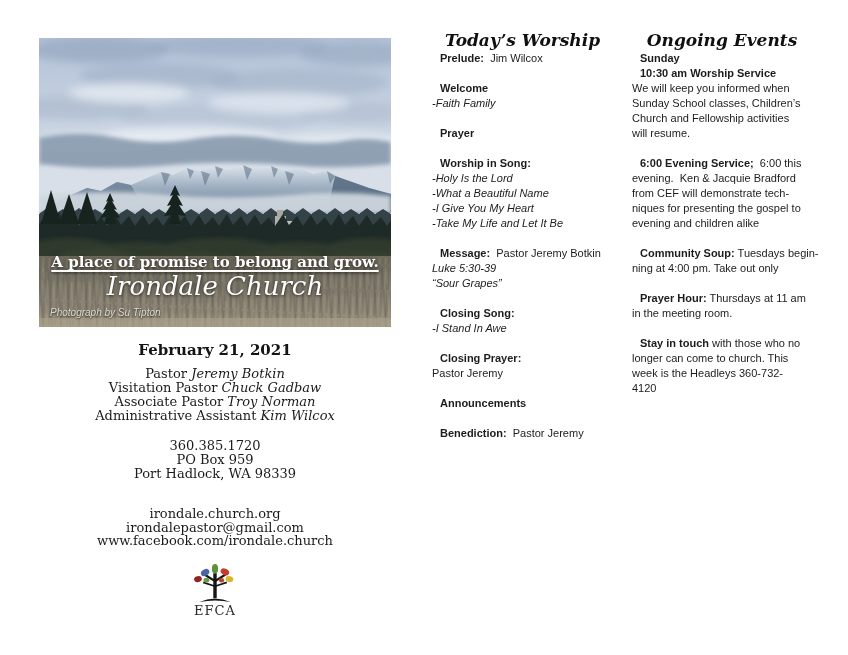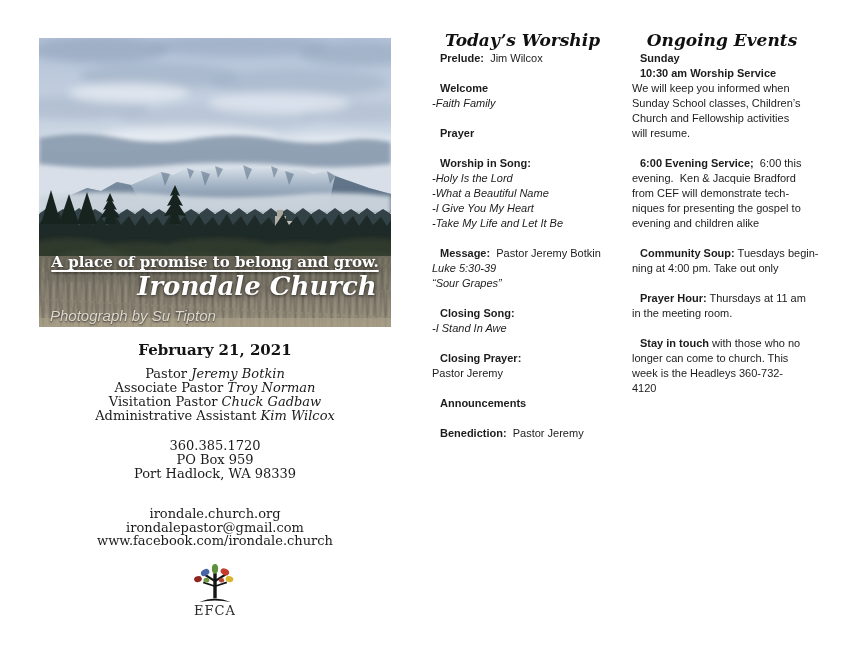--- a/index.html
+++ b/index.html
@@ -11,23 +11,23 @@
   
   #photo{left:39px;top:38px;width:352px;height:289px;}
   #photo svg{display:block;}
 
   
   .cover-tagline{left:39px;top:253px;width:352px;text-align:center;
     font-family:"DejaVu Serif",serif;font-weight:700;font-size:15px;line-height:19px;color:#fdfdfd;
     text-decoration:underline;text-decoration-thickness:1.5px;text-underline-offset:3px;
     text-shadow:0 1px 3px rgba(0,0,0,.6),0 0 8px rgba(0,0,0,.3);white-space:nowrap;}
   .cover-title{left:39px;top:270px;width:352px;text-align:center;
-    font-family:"DejaVu Serif",serif;font-weight:700;font-style:italic;font-size:26px;line-height:32px;
-    color:#ffffff;text-shadow:0 1px 3px rgba(0,0,0,.6),0 0 10px rgba(0,0,0,.3);white-space:nowrap;padding-left:42px;}
-  .photo-credit{left:50px;top:307px;font-style:italic;font-size:15px;color:#ddd9d0;
+    font-family:"DejaVu Serif",serif;font-weight:400;font-style:italic;font-size:26px;line-height:32px;
+    color:#ffffff;text-shadow:0 1px 3px rgba(0,0,0,.6),0 0 10px rgba(0,0,0,.3);white-space:nowrap;}
+  .photo-credit{left:50px;top:307px;font-style:italic;font-size:10px;color:#ddd9d0;
     text-shadow:0 1px 2px rgba(0,0,0,.7);}
 
   
   .date-line{left:39px;top:341px;width:352px;text-align:center;
     font-family:"DejaVu Serif",serif;font-weight:700;font-size:15px;color:#141414;}
   .serif-lines{left:39px;width:352px;text-align:center;font-family:"DejaVu Serif",serif;color:#1a1a1a;}
   #staff-lines{top:367px;}
   #contact-lines{top:439px;}
   #links-lines{top:507px;}
   .serif-lines .line{height:14px;line-height:14px;font-size:13px;white-space:pre;}
@@ -167,22 +167,22 @@
     </svg>
   </div>
 
   <div class="abs cover-tagline">A place of promise to belong and grow.</div>
   <div class="abs cover-title">Irondale Church</div>
   <div class="abs photo-credit">Photograph by Su Tipton</div>
 
   <div class="abs date-line">February 21, 2021</div>
   <div class="abs serif-lines" id="staff-lines">
       <div class="line"><span>Pastor </span><span class="i">Jeremy Botkin</span></div>
+      <div class="line"><span>Visitation Pastor </span><span class="i">Chuck Gadbaw</span></div>
       <div class="line"><span>Associate Pastor </span><span class="i">Troy Norman</span></div>
-      <div class="line"><span>Visitation Pastor </span><span class="i">Chuck Gadbaw</span></div>
       <div class="line"><span>Administrative Assistant </span><span class="i">Kim Wilcox</span></div>
     </div>
   <div class="abs serif-lines" id="contact-lines">
       <div class="line"><span>360.385.1720</span></div>
       <div class="line"><span>PO Box 959</span></div>
       <div class="line"><span>Port Hadlock, WA 98339</span></div>
     </div>
   <div class="abs serif-lines" id="links-lines">
       <div class="line"><span>irondale.church.org</span></div>
       <div class="line"><span>irondalepastor@gmail.com</span></div>

